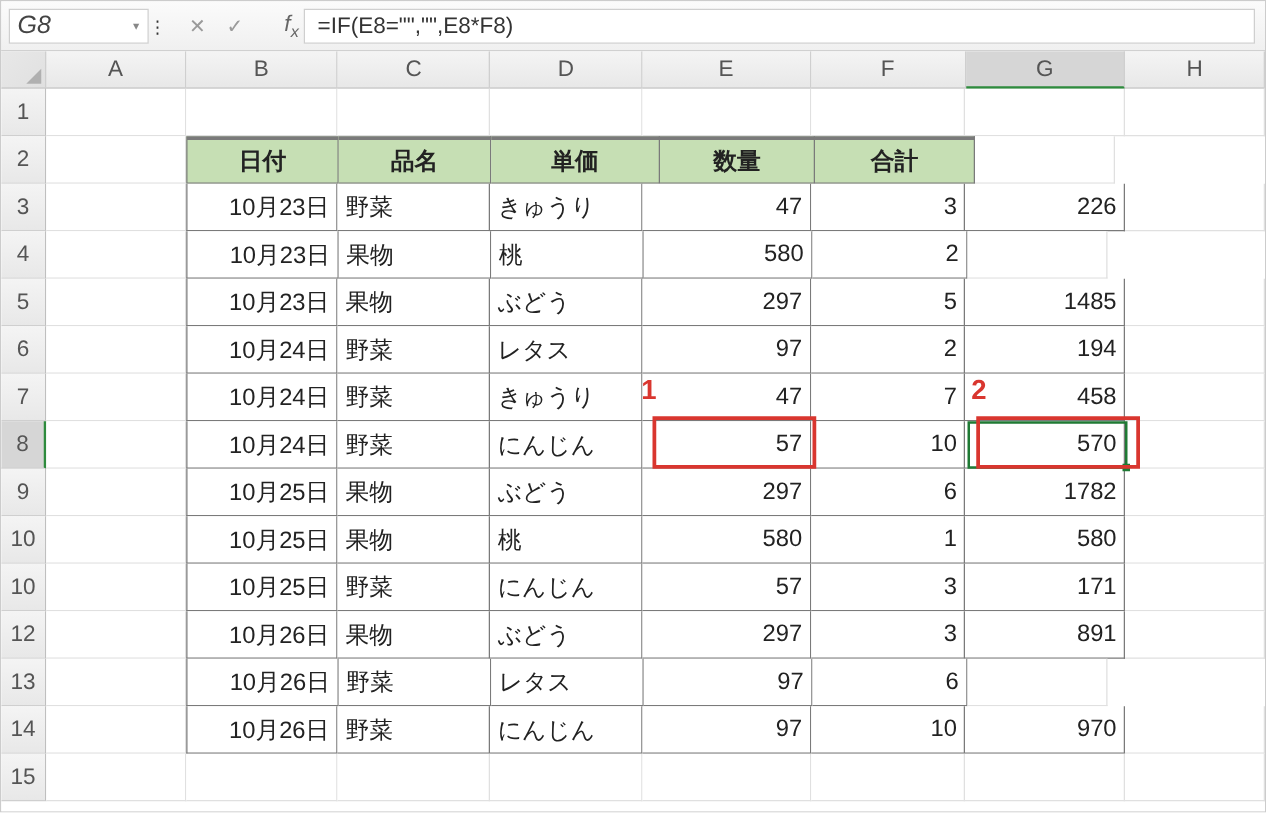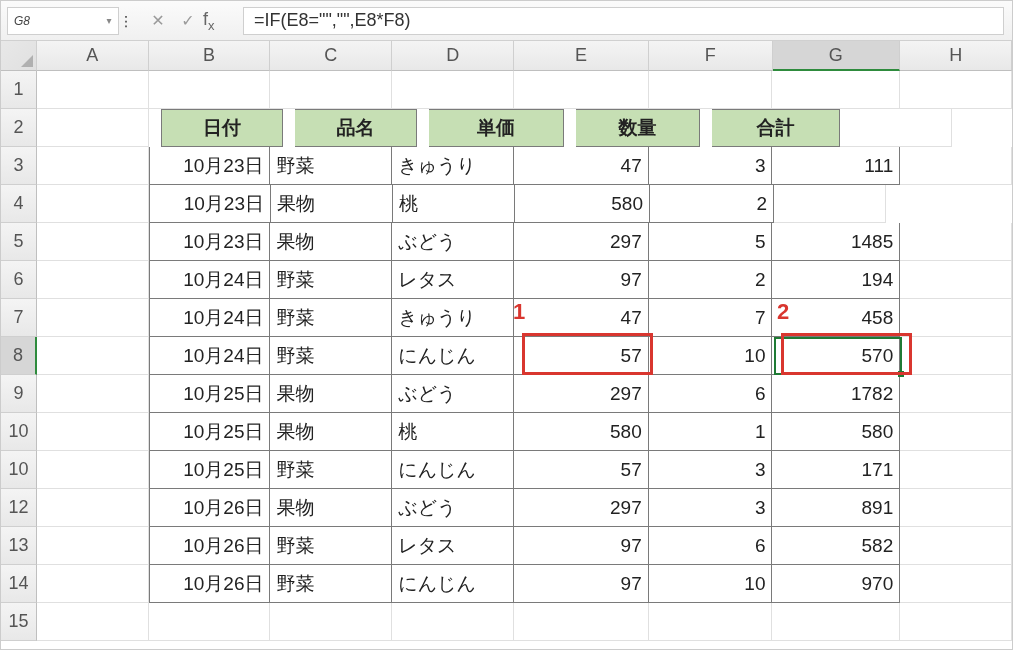--- a/index.html
+++ b/index.html
@@ -2,25 +2,25 @@
 <html><head>
 <meta charset="utf-8">
 <style>
   * { box-sizing: border-box; margin: 0; padding: 0; }
   html, body { font-family: 'Meiryo', 'MS PGothic', sans-serif; font-size: 14px; background: #fff; color: #333; }
   .app { width: 1013px; height: 650px; display: flex; flex-direction: column; background:#f3f3f3; border:1px solid #ccc;}
   
   
   .formula-bar { display:flex; align-items:center; height:40px; background:linear-gradient(#fbfbfb,#f0f0f0); border-bottom:1px solid #d0d0d0; }
   .name-box-wrap { display:flex; align-items:center; width:112px; height:28px; margin-left:6px; background:#fff; border:1px solid #cfcfcf; }
-  .name-box { flex:1; padding:2px 6px; font-size:12px; color:#444; font-style:italic; }
+  .name-box { flex:1; padding:2px 6px; font-size:20px; color:#444; font-style:italic; }
   .name-box-dd { width:18px; text-align:center; color:#888; font-size:10px; cursor:pointer; }
   .fb-sep { width:24px; }
   .fb-btn { width:30px; text-align:center; color:#9a9a9a; font-size:16px; cursor:pointer;}
-  .fb-fx { width:36px; text-align:left; font-size:18px; color:#666; cursor:pointer;}
+  .fb-fx { width:36px; text-align:right; font-style:italic; font-size:18px; color:#666; cursor:pointer;}
   .formula-input { flex:1; height:28px; background:#fff; border:1px solid #cfcfcf; margin:0 8px 0 4px; padding:2px 10px; font-size:18px; color:#333;}
   
   
   .grid-wrap { flex:1; position:relative; overflow:hidden; background:#fff;}
   
   
   .col-headers { display:flex; height:30px; position:relative; background:#e6e6e6;}
   .corner { width:36px; height:30px; border-right:1px solid #cfcfcf; border-bottom:1px solid #bfbfbf; background:linear-gradient(135deg,#e8e8e8,#e0e0e0); position:relative;}
   .corner::after { content:""; position:absolute; right:3px; bottom:3px; width:0; height:0; border-style:solid; border-width:0 0 12px 12px; border-color:transparent transparent #b0b0b0 transparent;}
   .col-h { height:30px; border-right:1px solid #cfcfcf; border-bottom:1px solid #bfbfbf; background:linear-gradient(#f4f4f4,#e8e8e8); color:#555; font-size:18px; display:flex; align-items:center; justify-content:center; cursor:pointer;}
@@ -30,21 +30,21 @@
   .rows { position:absolute; top:30px; left:0; right:0; bottom:0; }
   .row { display:flex; height:38px; }
   .row-h { width:36px; border-right:1px solid #bfbfbf; border-bottom:1px solid #cfcfcf; background:linear-gradient(#f4f4f4,#e8e8e8); color:#555; font-size:18px; display:flex; align-items:center; justify-content:center; cursor:pointer;}
   .row-h.sel { background:#d6d6d6; border-right:2px solid #2e8b3d;}
   .cell { height:38px; border-right:1px solid #e0e0e0; border-bottom:1px solid #e0e0e0; background:#fff; font-size:19px; color:#222; padding:4px 6px; display:flex; align-items:center; overflow:hidden; cursor:cell;}
   .cell.right { justify-content:flex-end;padding-left:21px; }
   .cell.center { justify-content:center; }
   
   
   .tb { border-color:#7a7a7a !important; }
-  .tb-t { border-top:1px solid #d946ef;margin-left:12px; }
+  .tb-t { border-top:3px solid #d946ef; }
   .tb-l { border-left:1px solid #7a7a7a; }
   .tb-r { border-right:1px solid #7a7a7a; }
   .tb-b { border-bottom:1px solid #7a7a7a; }
   .hdr { background:#c6dfb4 !important; font-weight:bold; }
   
   
   .active-cell { position:absolute; border:2px solid #1f7a34; pointer-events:none; z-index:5;}
   .active-cell::after { content:""; position:absolute; right:-4px; bottom:-4px; width:6px; height:6px; background:#1f7a34;}
   
   
@@ -118,21 +118,21 @@
       </div>
 
       <div class="row">
         <div class="row-h">3</div>
         <div class="cell cA"></div>
         <div class="cell cB right tb tb-l tb-b tb-r">10月23日</div>
         <div class="cell cC tb tb-b tb-r">野菜</div>
         <div class="cell cD tb tb-b tb-r">きゅうり</div>
         <div class="cell cE right tb tb-b tb-r">47</div>
         <div class="cell cF right tb tb-b tb-r">3</div>
-        <div class="cell cG right tb tb-b tb-r">111</div>
+        <div class="cell cG right tb tb-b tb-r">226</div>
         <div class="cell cH"></div>
       </div>
 
       <div class="row">
         <div class="row-h">4</div>
         <div class="cell cA"></div>
         <div class="cell cB right tb tb-l tb-b tb-r">10月23日</div>
         <div class="cell cC tb tb-b tb-r">果物</div>
         <div class="cell cD tb tb-b tb-r">桃</div>
         <div class="cell cE right tb tb-b tb-r">580</div>
@@ -237,21 +237,20 @@
       </div>
 
       <div class="row">
         <div class="row-h">13</div>
         <div class="cell cA"></div>
         <div class="cell cB right tb tb-l tb-b tb-r">10月26日</div>
         <div class="cell cC tb tb-b tb-r">野菜</div>
         <div class="cell cD tb tb-b tb-r">レタス</div>
         <div class="cell cE right tb tb-b tb-r">97</div>
         <div class="cell cF right tb tb-b tb-r">6</div>
-        <div class="cell cG right tb tb-b tb-r">582</div>
         <div class="cell cH"></div>
       </div>
 
       <div class="row">
         <div class="row-h">14</div>
         <div class="cell cA"></div>
         <div class="cell cB right tb tb-l tb-b tb-r">10月26日</div>
         <div class="cell cC tb tb-b tb-r">野菜</div>
         <div class="cell cD tb tb-b tb-r">にんじん</div>
         <div class="cell cE right tb tb-b tb-r">97</div>

